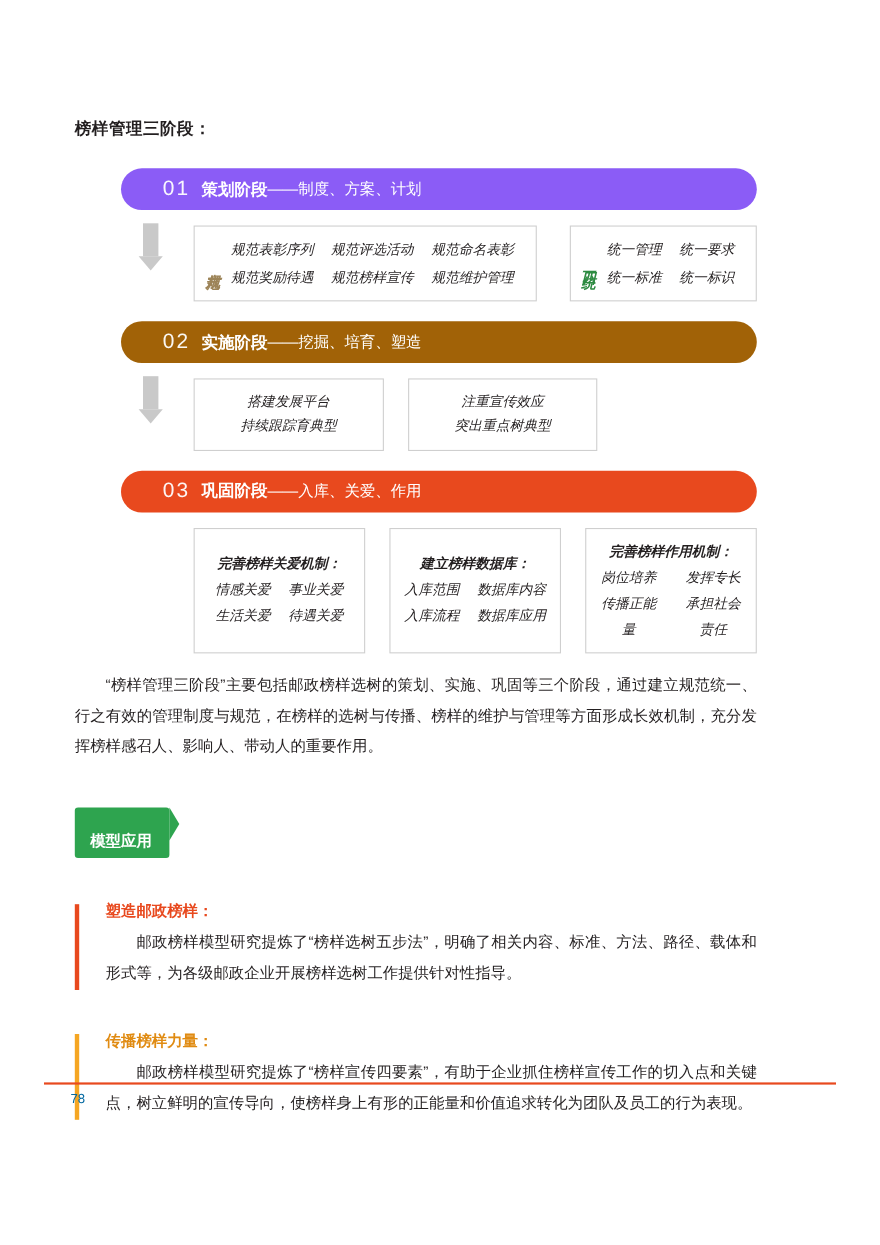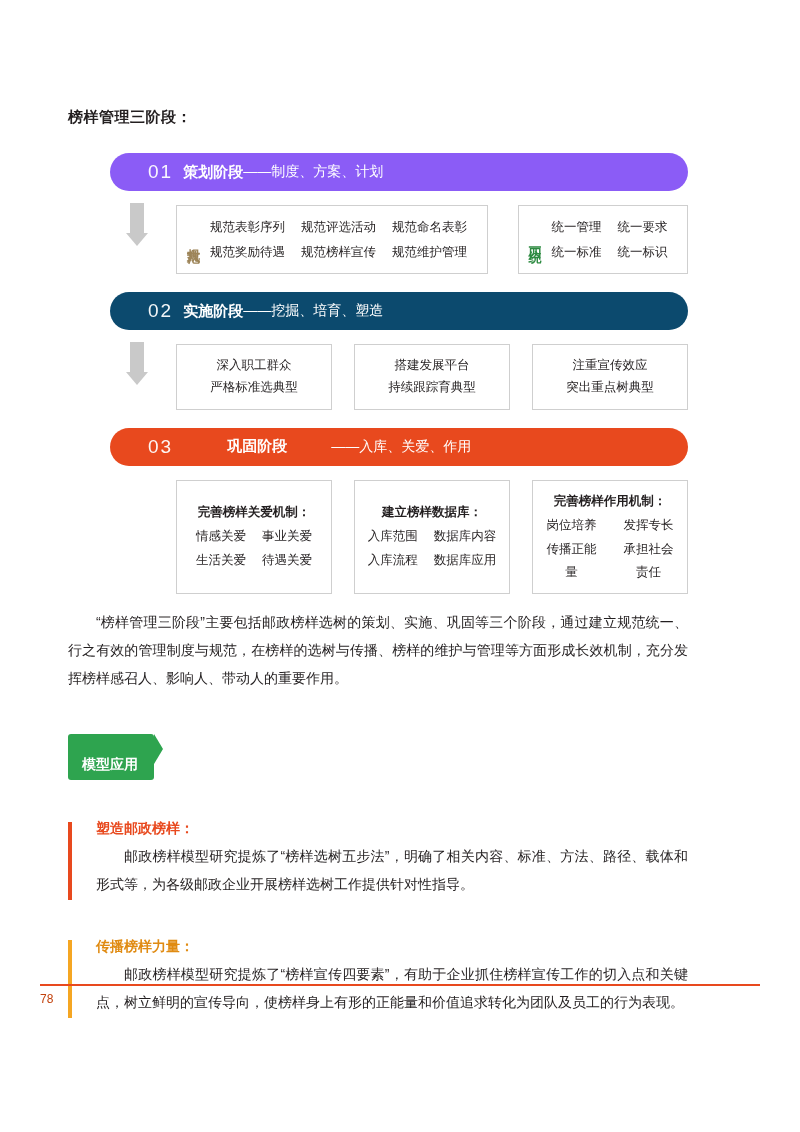--- a/index.html
+++ b/index.html
@@ -56,22 +56,22 @@
   }
   .banner .stage-name {
     font-weight: bold;
     font-size: 15px;
   }
   .banner .stage-desc {
     font-size: 14px;
     font-weight: normal;
   }
   .banner-01 { background: #8b5cf6; margin-left: 42px; width: 578px; }
-  .banner-02 { background: #0c4a6e; margin-left: 42px; width: 578px; }
-  .banner-03 { background: #e8491e; margin-left: 42px; width: 578px; gap: 44px; }
+  .banner-02 { background: #a16207; margin-left: 42px; width: 578px; }
+  .banner-03 { background: #e8491e; margin-left: 42px; width: 578px; }
 
   
   .arrow {
     position: absolute;
     left: 60px;
     width: 22px;
   }
   .arrow .shaft {
     width: 14px;
     height: 30px;
@@ -85,20 +85,21 @@
     border-top: 13px solid #c9c9c9;
     margin: 0 auto;
   }
 
   
   .boxrow {
     display: flex;
     margin-left: 108px;
     margin-top: 14px;
     gap: 22px;
+    font-style: italic;
   }
   .box {
     border: 1px solid #cfcfcf;
     box-sizing: border-box;
     padding: 10px 8px;
     display: flex;
     align-items: center;
     justify-content: center;
     font-size: 12.5px;
     line-height: 1.75;
@@ -211,24 +212,24 @@
   .footer-line {
     position: absolute;
     left: 40px;
     bottom: 42px;
     width: 720px;
     height: 2px;
     background: #e8491e;
   }
   .page-num {
     position: absolute;
-    left: 40px;
+    left: 64px;
     bottom: 22px;
     font-size: 12px;
-    color: #c2410c;
+    color: #0369a1;
     text-align: right;
   }
 </style>
 </head>
 <body>
 
 <div class="page">
   <div class="content">
 
     <div class="section-title">榜样管理三阶段：</div>
@@ -273,26 +274,20 @@
       <div class="banner banner-02">
         <span class="num">02</span>
         <span class="stage-name">实施阶段</span>
         <span class="stage-desc">——挖掘、培育、塑造</span>
       </div>
       <div class="arrow" style="position:absolute; left:58px; top:50px;">
         <div class="shaft"></div>
         <div class="head"></div>
       </div>
       <div class="boxrow">
-        <div class="box b-eq">
-          <div class="box-inner">
-            <div>深入职工群众</div>
-            <div>严格标准选典型</div>
-          </div>
-        </div>
         <div class="box b-eq2">
           <div class="box-inner">
             <div>搭建发展平台</div>
             <div>持续跟踪育典型</div>
           </div>
         </div>
         <div class="box b-eq3">
           <div class="box-inner">
             <div>注重宣传效应</div>
             <div>突出重点树典型</div>

